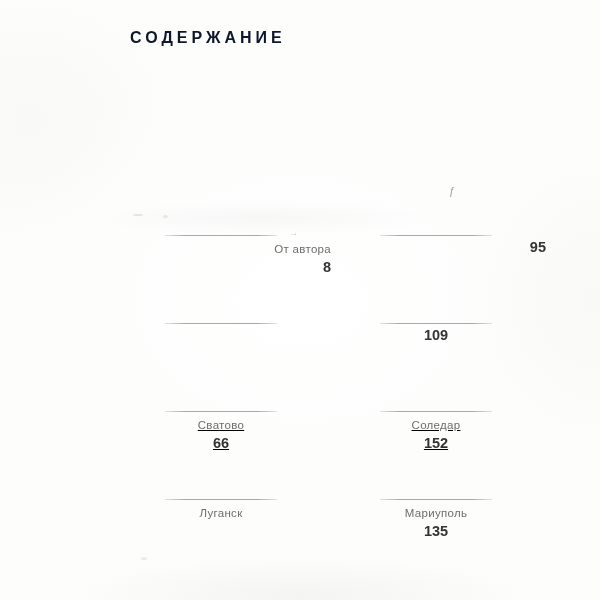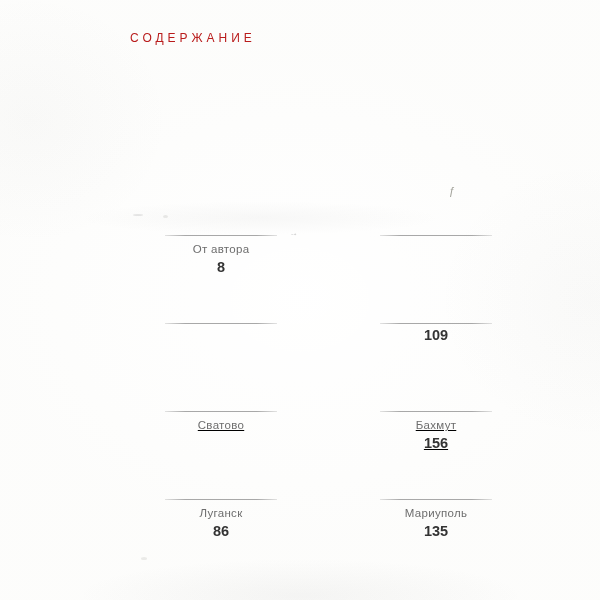--- a/index.html
+++ b/index.html
@@ -19,25 +19,25 @@
       radial-gradient(ellipse 300px 50px at 300px 596px, rgba(110,110,108,0.06), rgba(110,110,108,0) 75%),
       radial-gradient(ellipse 200px 180px at 30px 120px, rgba(130,130,128,0.03), rgba(130,130,128,0) 70%),
       radial-gradient(ellipse 220px 200px at 590px 300px, rgba(130,130,128,0.03), rgba(130,130,128,0) 70%),
       radial-gradient(ellipse 400px 300px at 300px 300px, rgba(255,255,255,0.9), rgba(250,250,248,0.2) 80%);
   }
 
   .page-title {
     position: absolute;
     left: 130px;
     top: 27px;
-    font-size: 12px;
+    font-size: 16px;
     line-height: 22px;
     letter-spacing: 4px;
-    font-weight: 400;
-    color: #b91c1c;
+    font-weight: 700;
+    color: #0f172a;
     white-space: nowrap;
   }
 
   .toc-entry {
     position: absolute;
     width: 220px;
     margin-left: -110px; 
     text-align: center;
   }
   .toc-entry .rule {
@@ -58,21 +58,21 @@
     margin-top: 3px;
     font-size: 14.5px;
     line-height: 16px;
     font-weight: 700;
     color: #333333;
   }
 
   
   .col-left  { left: 221px; }
   .col-right { left: 436px; }
-  .row-1 { top: 235px; }
+  .row-1 { top: 235px; text-align: right; }
   .row-2 { top: 323px; }
   .row-3 { top: 411px; text-decoration: underline; }
   .row-4 { top: 499px; }
 
   
   .artifact {
     position: absolute;
     color: #8a8a80;
     font-size: 11px;
     line-height: 11px;
@@ -94,38 +94,39 @@
   <div class="rule"></div>
   <div class="label">От автора</div>
   <div class="num">8</div>
 </div>
 <div class="toc-entry col-left row-2">
   <div class="rule"></div>
 </div>
 <div class="toc-entry col-left row-3">
   <div class="rule"></div>
   <div class="label">Сватово</div>
+  <div class="num">66</div>
 </div>
 <div class="toc-entry col-left row-4">
   <div class="rule"></div>
   <div class="label">Луганск</div>
-  <div class="num">86</div>
 </div>
 
 <div class="toc-entry col-right row-1">
   <div class="rule"></div>
+  <div class="num">95</div>
 </div>
 <div class="toc-entry col-right row-2">
   <div class="rule"></div>
   <div class="num">109</div>
 </div>
 <div class="toc-entry col-right row-3">
   <div class="rule"></div>
-  <div class="label">Бахмут</div>
-  <div class="num">156</div>
+  <div class="label">Соледар</div>
+  <div class="num">152</div>
 </div>
 <div class="toc-entry col-right row-4">
   <div class="rule"></div>
   <div class="label">Мариуполь</div>
   <div class="num">135</div>
 </div>
 
 <div class="artifact speck-f">ƒ</div>
 <div class="artifact speck-plus">⁻⁺</div>
 <div class="artifact speck-dot"></div>

